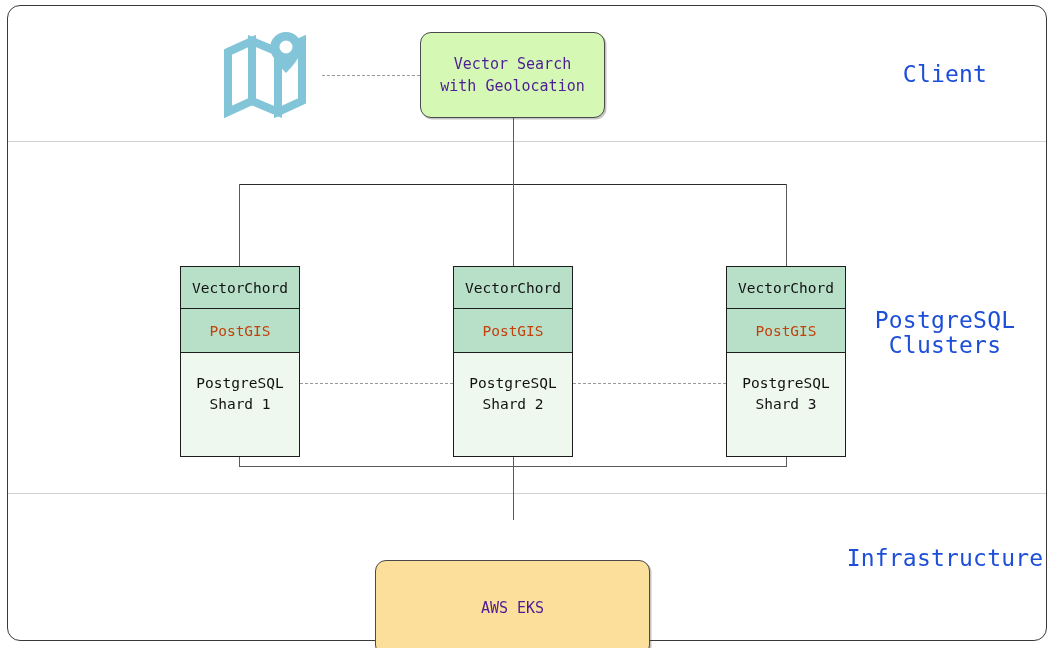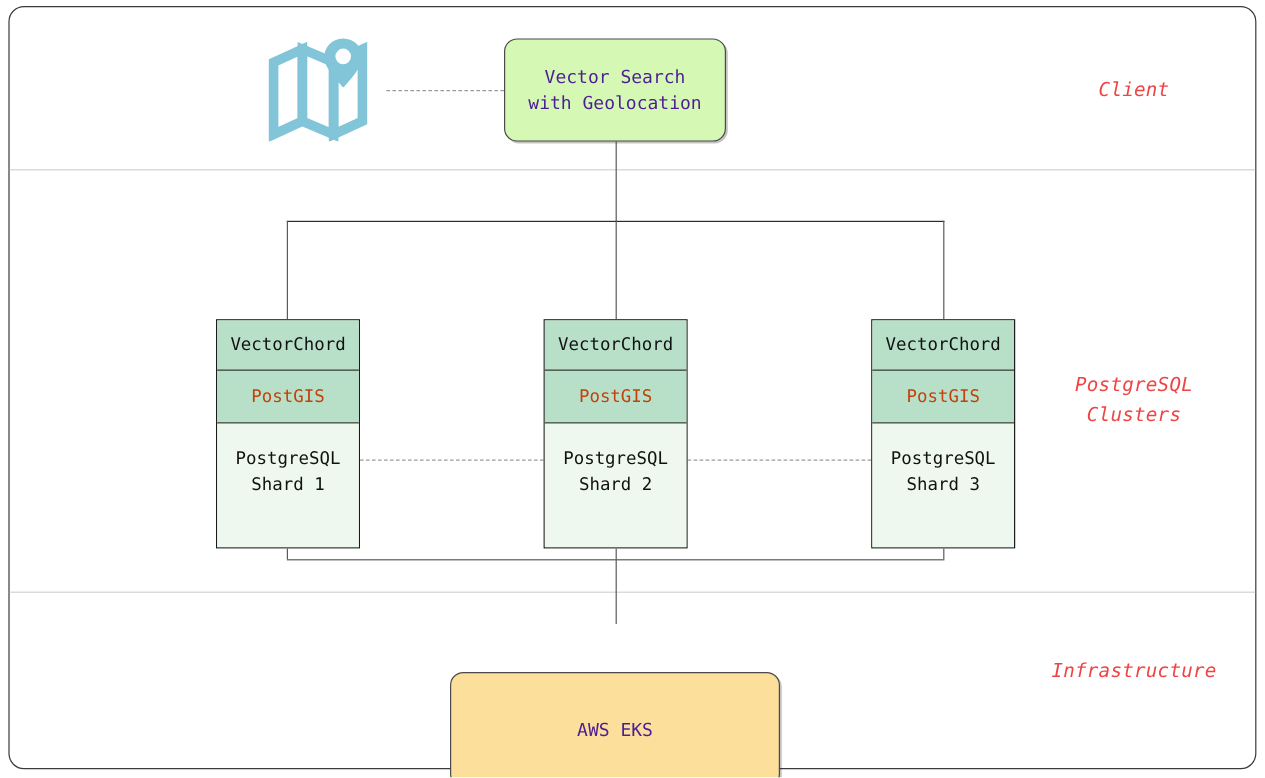--- a/index.html
+++ b/index.html
@@ -35,26 +35,25 @@
     position: absolute;
     left: 8px;
     width: 1038px;
     height: 0;
     border-top: 1.2px solid #d3d3d6;
   }
   
   .lane-title {
     position: absolute;
     text-align: center;
-    font-size: 16px;
-    color: #ef4444;
+    font-size: 23px;
+    color: #1d4ed8;
     letter-spacing: 0.2px;
     line-height: 25px;
     white-space: pre-line;
-    font-style: italic;
   }
   
   .node {
     position: absolute;
     box-sizing: border-box;
     display: flex;
     align-items: center;
     justify-content: center;
     text-align: center;
     font-size: 15px;

